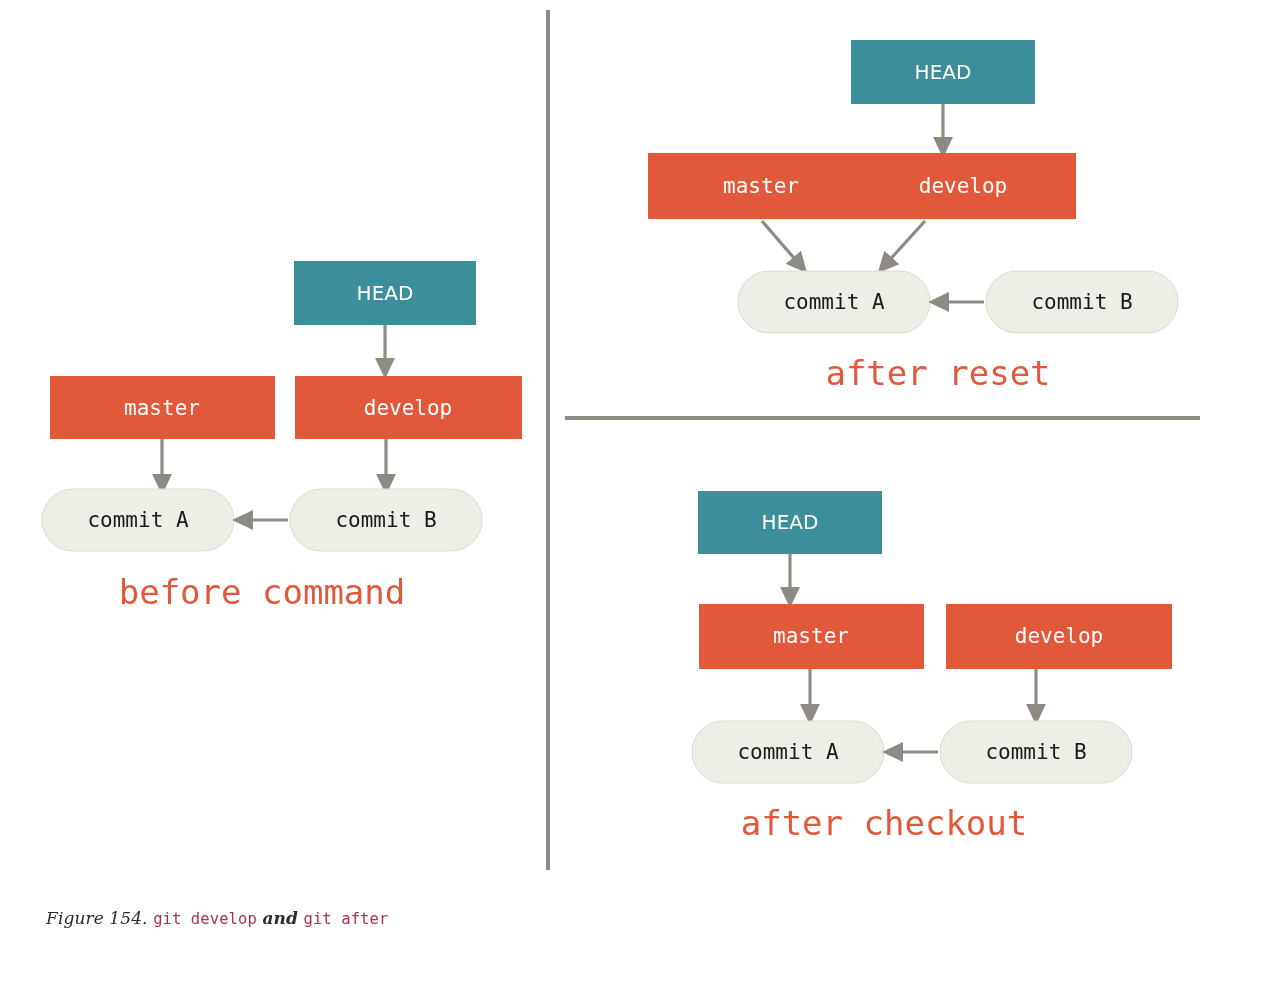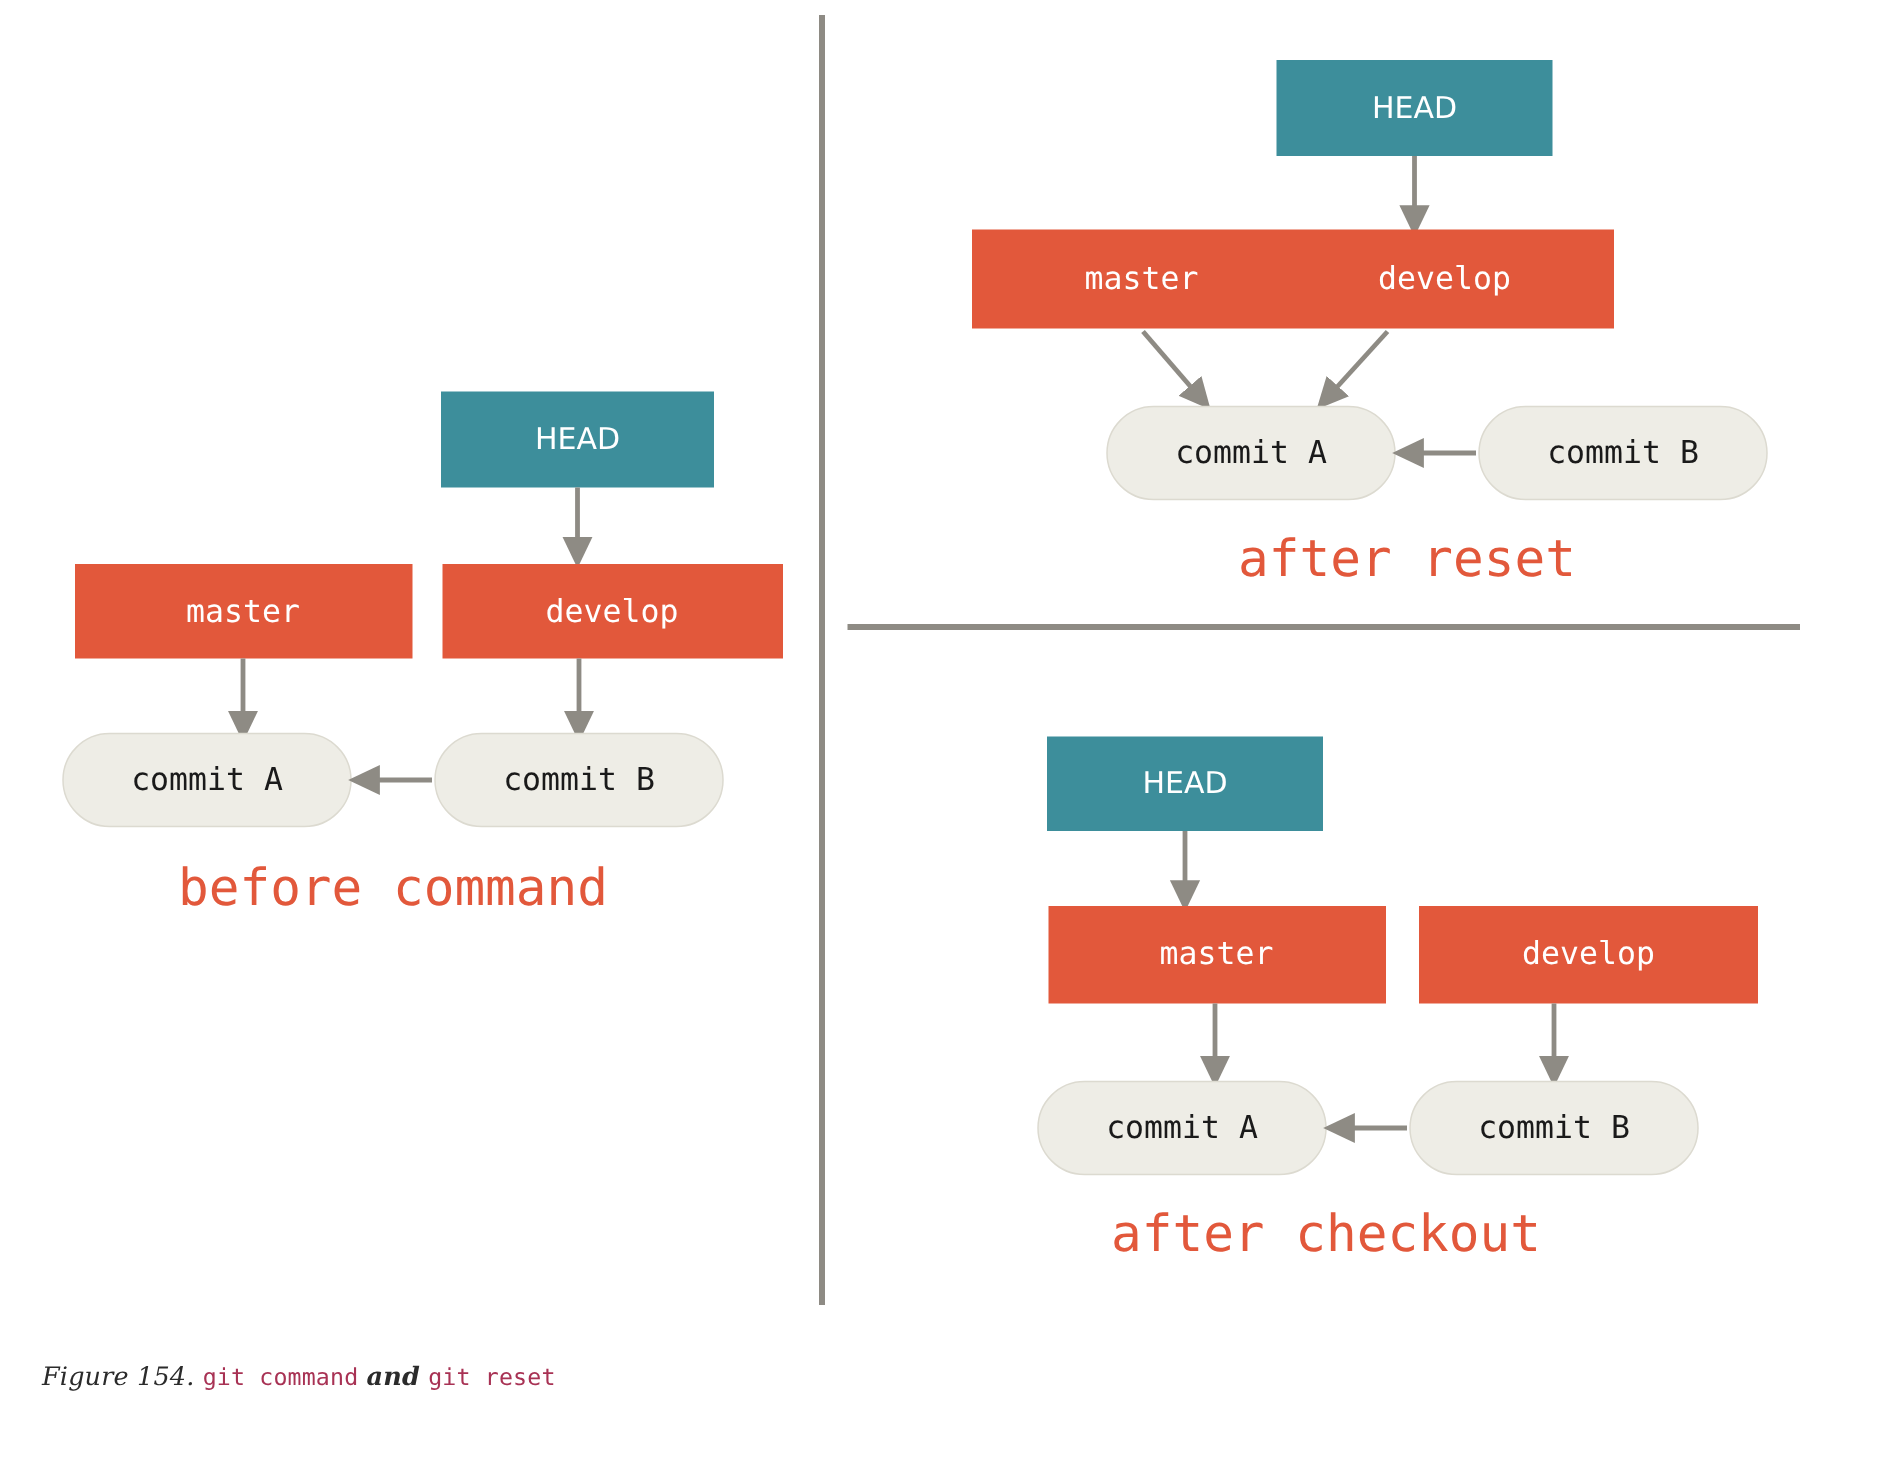--- a/index.html
+++ b/index.html
@@ -47,21 +47,21 @@
     color: #2b2b2b;
     white-space: nowrap;
     letter-spacing: 0.1px;
   }
   .caption .code {
     font-family: "DejaVu Sans Mono", "Liberation Mono", monospace;
     font-style: normal;
     font-size: 15.5px;
     color: #a83254;
   }
-  .caption .fig-num { font-style: italic; }
+  .caption .fig-num { font-style: italic; margin-left: 18px; }
   .caption .conj { font-style: italic; font-weight: bold; }
 </style>
 </head>
 <body>
 
 <div id="figure-root">
 
   <svg class="diagram" viewBox="0 0 1266 984" xmlns="http://www.w3.org/2000/svg">
 
     <defs>
@@ -181,16 +181,16 @@
       </g>
 
       <line x1="938" y1="752" x2="893" y2="752" stroke="#8e8b84" stroke-width="3.2" marker-end="url(#arrowhead)"></line>
 
       <text class="mono-label" x="884" y="825" text-anchor="middle" font-size="34" fill="#e2583b">after checkout</text>
     </g>
 
   </svg>
 
   <div class="caption">
-    <span class="fig-num">Figure 154.</span><span>&nbsp;</span><span class="code">git command</span><span>&nbsp;</span><span class="conj">and</span><span>&nbsp;</span><span class="code">git reset</span>
+    <span class="fig-num">Figure 154.</span><span>&nbsp;</span><span class="code">git develop</span><span>&nbsp;</span><span class="conj">and</span><span>&nbsp;</span><span class="code">git after</span>
   </div>
 
 </div>
 
 </body></html>

